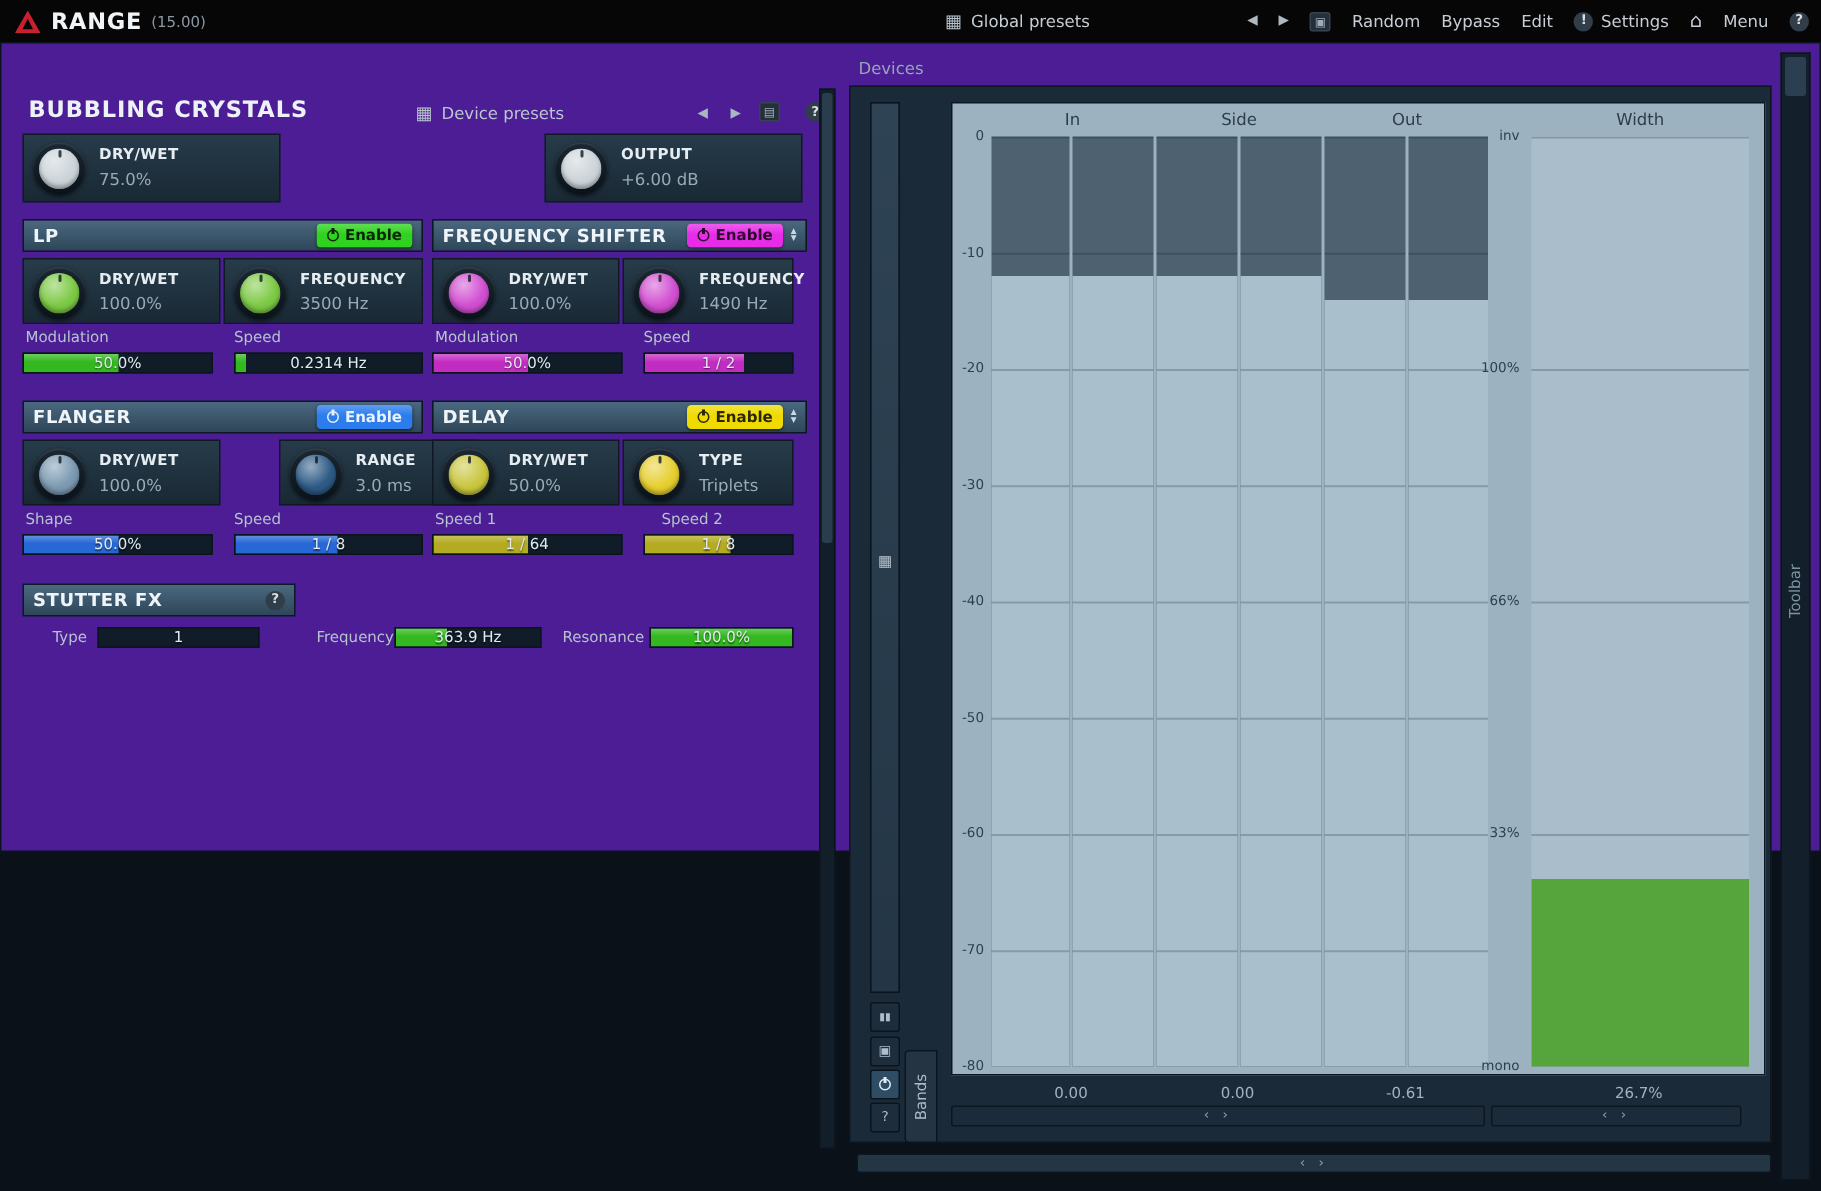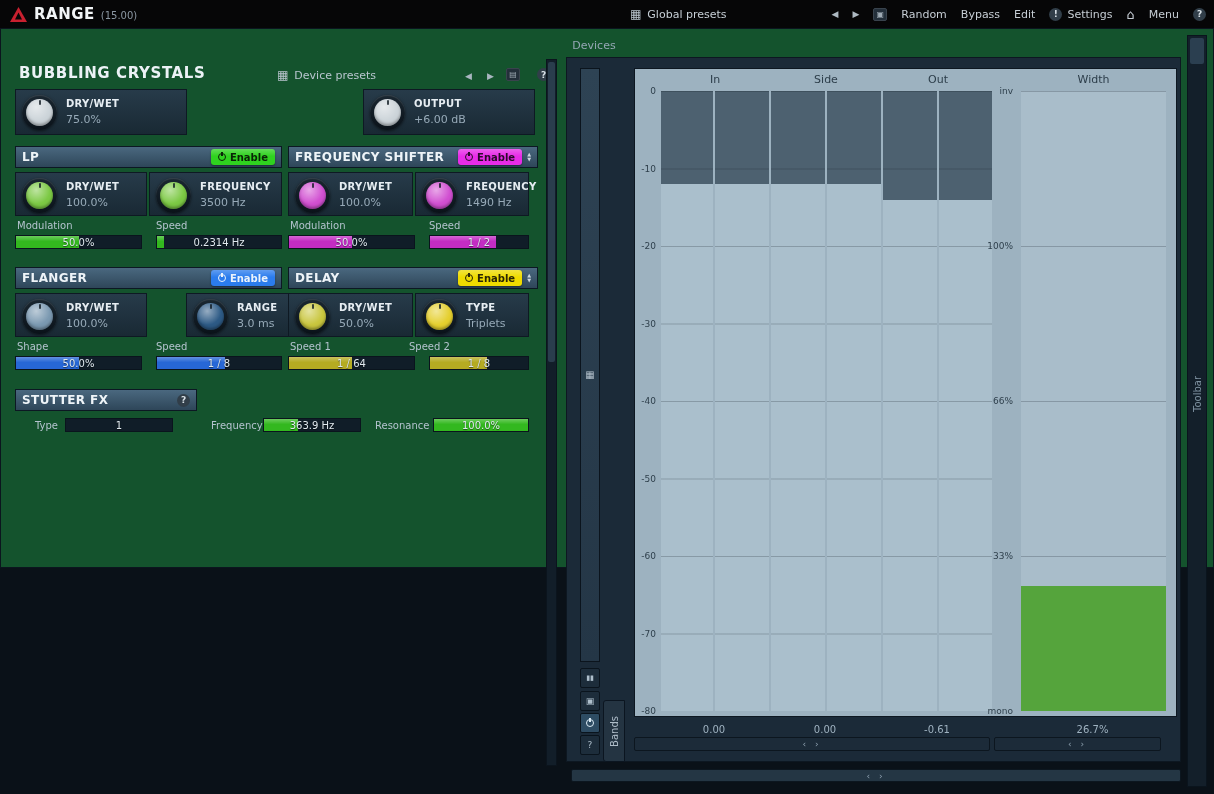--- a/index.html
+++ b/index.html
@@ -22,21 +22,21 @@
   .tb-arrow { font-size:9px; color:#aeb9c2; }
   .grid-ico { font-size:12px; color:#b8c3cc; }
   .circle-ico { width:13px; height:13px; border-radius:50%; background:#313e49; color:#d7dfe5; font-size:9px; font-weight:bold;
                 display:inline-flex; align-items:center; justify-content:center; }
   .boxy-ico { width:14px; height:13px; background:#232f3a; border:1px solid #39434d; border-radius:2px; color:#9fabb5;
               font-size:8px; display:inline-flex; align-items:center; justify-content:center; }
   .tb-item { display:inline-flex; align-items:center; gap:5px; }
   .home-ico { font-size:13px; color:#c6cdd4; }
 
   
-  .main { left:0; top:28px; width:1214px; height:540px; background:#14532d; border:1px solid #0b151e; }
+  .main { left:0; top:28px; width:1214px; height:540px; background:#4c1d95; border:1px solid #0b151e; }
   .devices-tab { left:0; top:10px; width:1186px; text-align:center; font-size:11px; color:#95a7b4; }
 
   
   .panel-title { left:18px; top:35px; font-size:15px; font-weight:bold; color:#ecf2f6; letter-spacing:.6px; }
   .presets-row { top:39px; display:flex; align-items:center; gap:6px; font-size:11px; color:#b9c6cf; }
   .small-arrow { font-size:9px; color:#a9b6c0; }
 
   .cell { height:46px; background:linear-gradient(#273b4a,#192934); border:1px solid #0e1923; }
   .cell44 { height:44px; background:linear-gradient(#273b4a,#192934); border:1px solid #0e1923; }
   .knob { position:absolute; left:6px; top:5px; width:35px; height:35px; border-radius:50%;
@@ -283,21 +283,21 @@
     <div class="kv">50.0%</div>
   </div>
   <div class="a cell44" style="left:414px;top:264px;width:114px;">
     <div class="knob">
         <div class="cap" style="background: radial-gradient(circle at 38% 30%, rgba(255, 255, 255, 0.5), rgba(255, 255, 255, 0) 55%), rgb(229, 207, 46);"></div>
       </div>
     <div class="kl">TYPE</div>
     <div class="kv">Triplets</div>
   </div>
   <div class="a plabel" style="left:289px;top:312px;">Speed 1</div>
-  <div class="a plabel" style="left:408px;top:312px;">Speed 2</div>
+  <div class="a plabel" style="left:440px;top:312px;">Speed 2</div>
   <div class="a pbar" style="left:287px;top:327px;width:127px;">
     <div class="fill" style="width: 50%; background: linear-gradient(rgba(255, 255, 255, 0.28), rgba(255, 255, 255, 0) 45%), rgb(181, 171, 34);"></div>
     <span class="ptext">1 / 64</span>
   </div>
   <div class="a pbar" style="left:428px;top:327px;width:100px;">
     <div class="fill" style="width: 58%; background: linear-gradient(rgba(255, 255, 255, 0.28), rgba(255, 255, 255, 0) 45%), rgb(181, 171, 34);"></div>
     <span class="ptext">1 / 8</span>
   </div>
 
   <div class="a mod-header" style="left:14px;top:360px;width:182px;">

